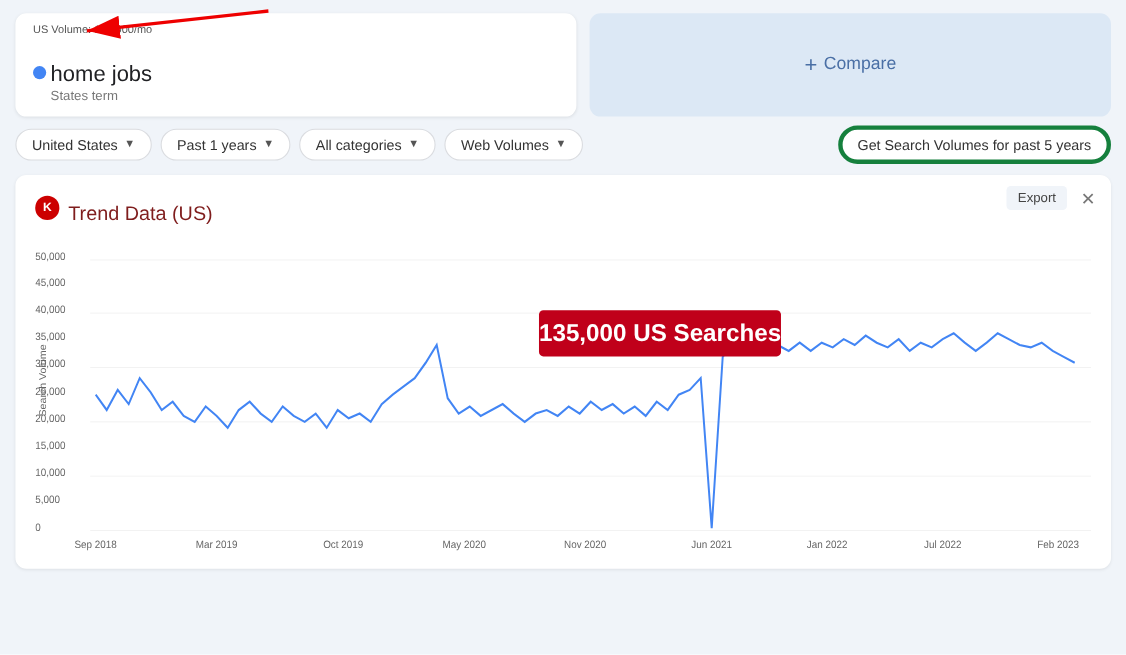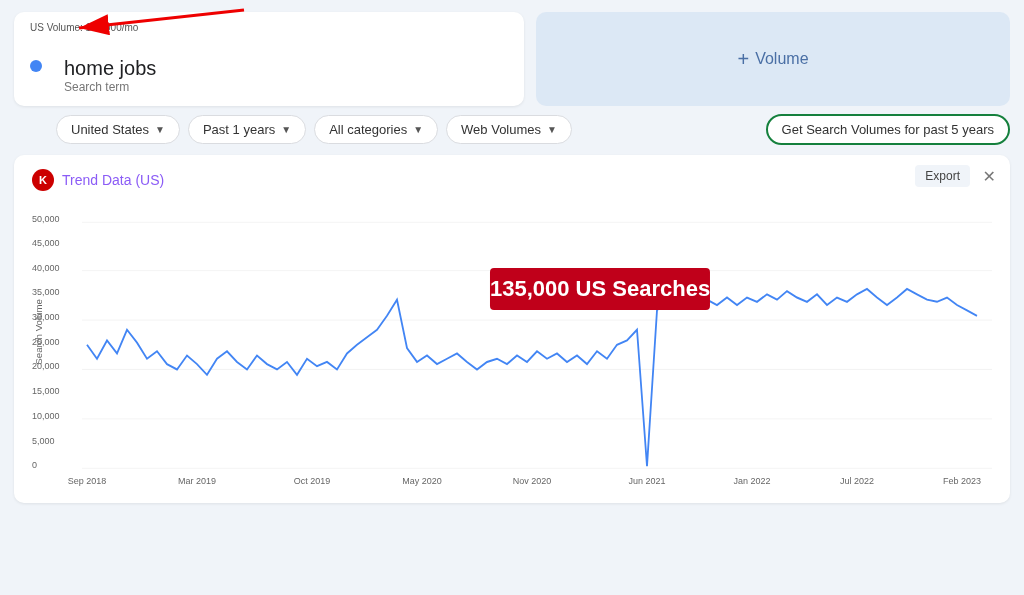--- a/index.html
+++ b/index.html
@@ -31,21 +31,21 @@
 
     .volume-label {
       font-size: 10px;
       color: #555;
       margin-bottom: 6px;
     }
 
     .search-term-row {
       display: flex;
       align-items: flex-start;
-      gap: 22px;
+      gap: 4px;
       margin-top: 24px;
     }
 
     .blue-dot {
       width: 12px;
       height: 12px;
       background: #4285f4;
       border-radius: 50%;
       margin-top: 3px;
       flex-shrink: 0;
@@ -84,21 +84,20 @@
     .compare-plus {
       font-size: 20px;
       color: #4a6fa5;
     }
 
     .filter-row {
       display: flex;
       align-items: center;
       padding: 0 14px 10px 14px;
       gap: 8px;
-      margin-left: 42px;
     }
 
     .filter-btn {
       background: white;
       border: 1px solid #dadce0;
       border-radius: 20px;
       padding: 6px 14px;
       font-size: 13px;
       color: #333;
       cursor: pointer;
@@ -107,21 +106,21 @@
       gap: 6px;
     }
 
     .filter-btn .arrow {
       font-size: 10px;
       color: #555;
     }
 
     .get-volumes-btn {
       background: white;
-      border: 2px solid #15803d;
+      border: 4px solid #15803d;
       border-radius: 20px;
       padding: 6px 14px;
       font-size: 13px;
       color: #333;
       cursor: pointer;
       margin-left: auto;
     }
 
     .chart-section {
       background: white;
@@ -146,23 +145,24 @@
       border-radius: 50%;
       display: flex;
       align-items: center;
       justify-content: center;
       color: white;
       font-size: 11px;
       font-weight: bold;
     }
 
     .chart-title {
-      font-size: 14px;
+      font-size: 18px;
       font-weight: 500;
-      color: #8b5cf6;
+      color: #7f1d1d;
+      margin-top: 11px;
     }
 
     .close-btn {
       position: absolute;
       top: 12px;
       right: 14px;
       cursor: pointer;
       color: #777;
       font-size: 16px;
     }
@@ -220,29 +220,29 @@
     </defs>
     <line x1="230" y1="10" x2="65" y2="28" stroke="#e00" stroke-width="3" marker-end="url(#arrowhead)"></line>
   </svg>
 
   <div class="search-card">
     <div class="volume-label">US Volume: 135,000/mo</div>
     <div class="search-term-row">
       <div class="blue-dot"></div>
       <div class="term-info">
         <div class="term-name">home jobs</div>
-        <div class="term-type">Search term</div>
+        <div class="term-type">States term</div>
       </div>
     </div>
   </div>
 
   <div class="compare-card">
     <div class="compare-inner">
       <span class="compare-plus">+</span>
-      <span>Volume</span>
+      <span>Compare</span>
     </div>
   </div>
 </div>
 
 <div class="filter-row">
   <button class="filter-btn">
     <span>United States</span>
     <span class="arrow">▼</span>
   </button>
   <button class="filter-btn">

